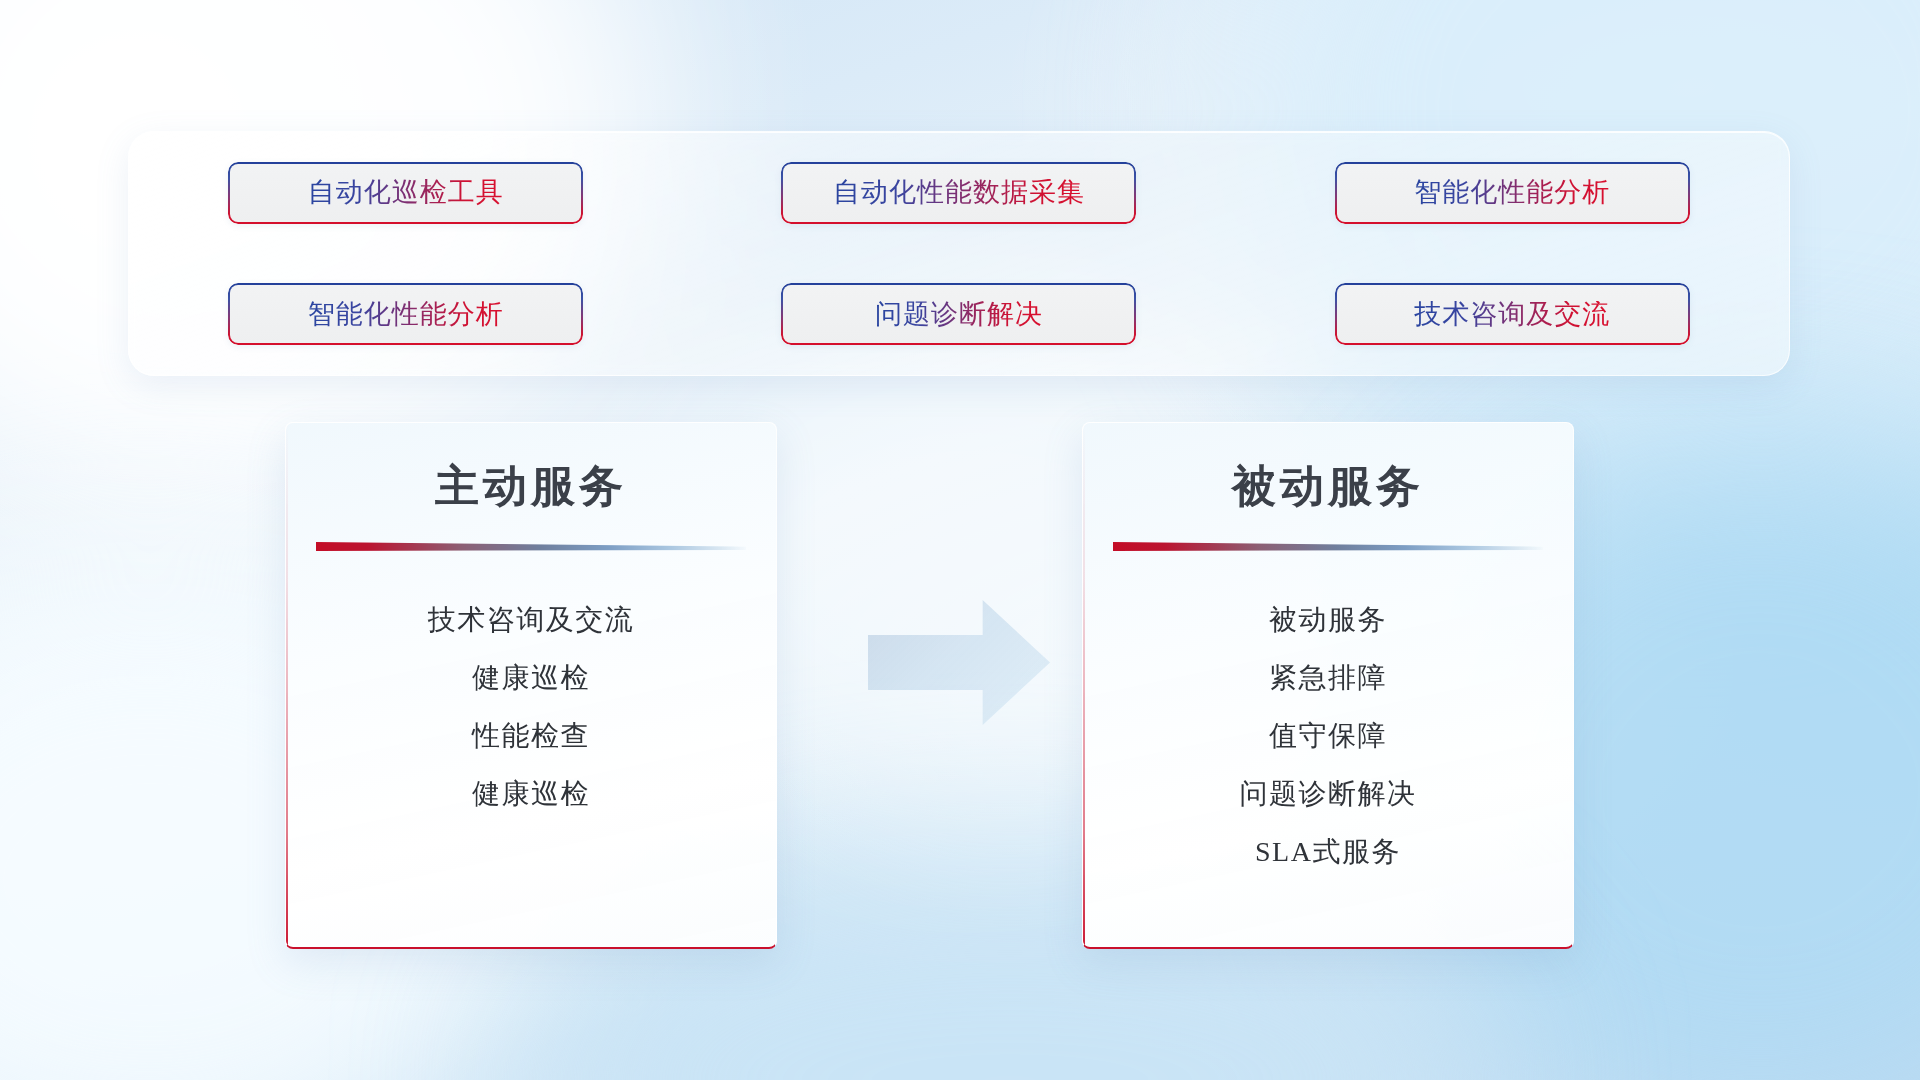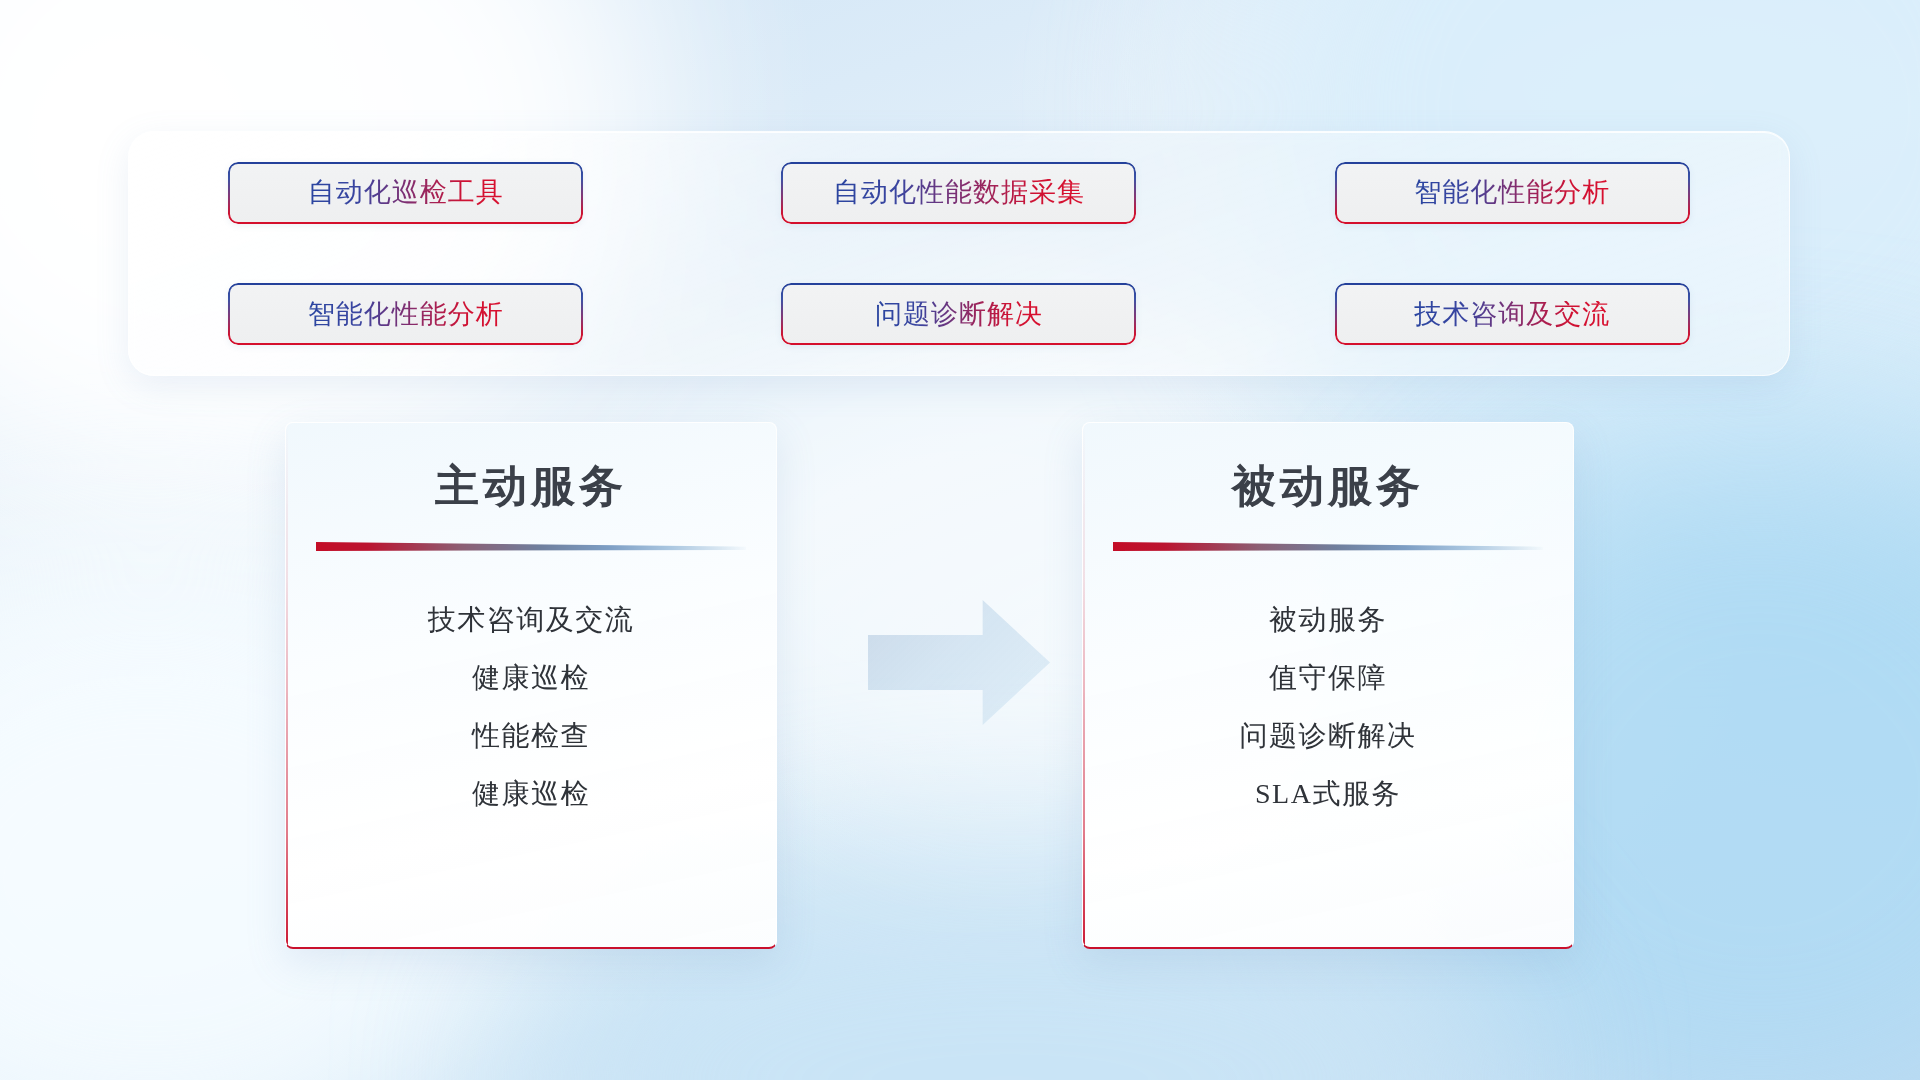--- a/index.html
+++ b/index.html
@@ -233,19 +233,20 @@
     </ul>
   </div>
 
   <div class="arrow"></div>
 
   <div class="card card-right">
     <div class="card-title">被动服务</div>
     <div class="card-rule"></div>
     <ul class="card-items">
       <li>被动服务</li>
+      <li>紧急排障</li>
       <li>值守保障</li>
       <li>问题诊断解决</li>
       <li>SLA式服务</li>
     </ul>
   </div>
 
 </div>
 
 </body></html>

